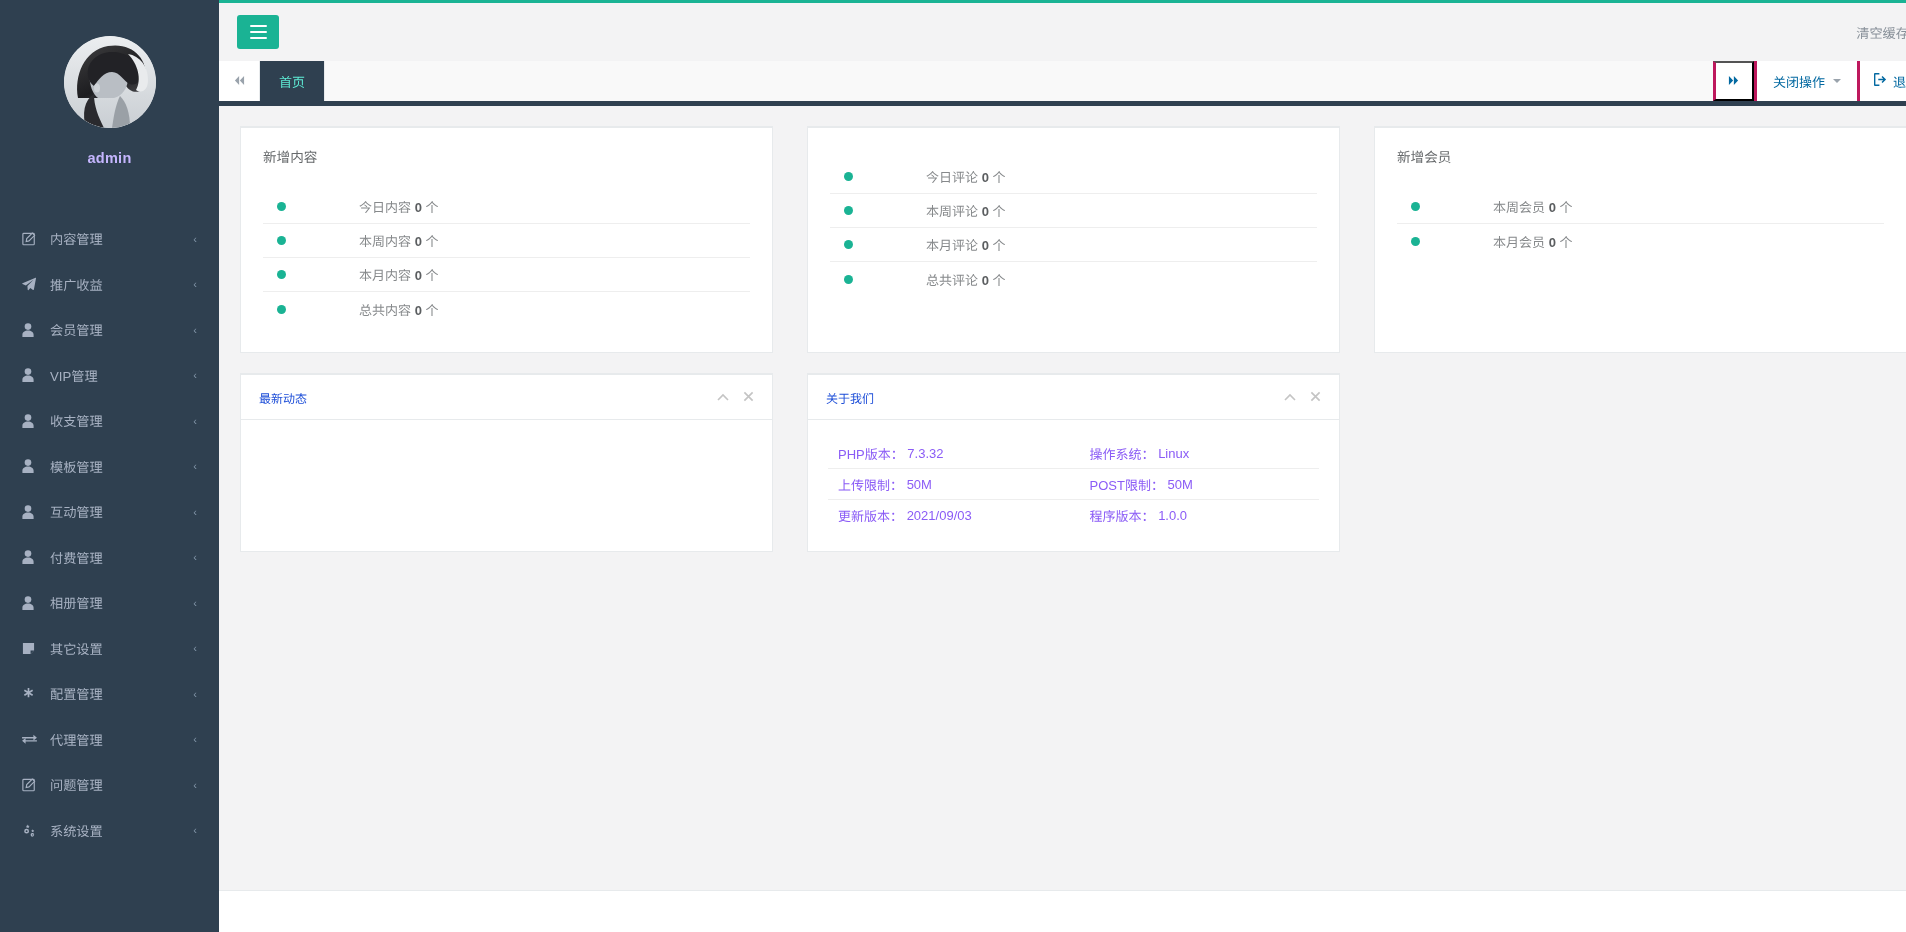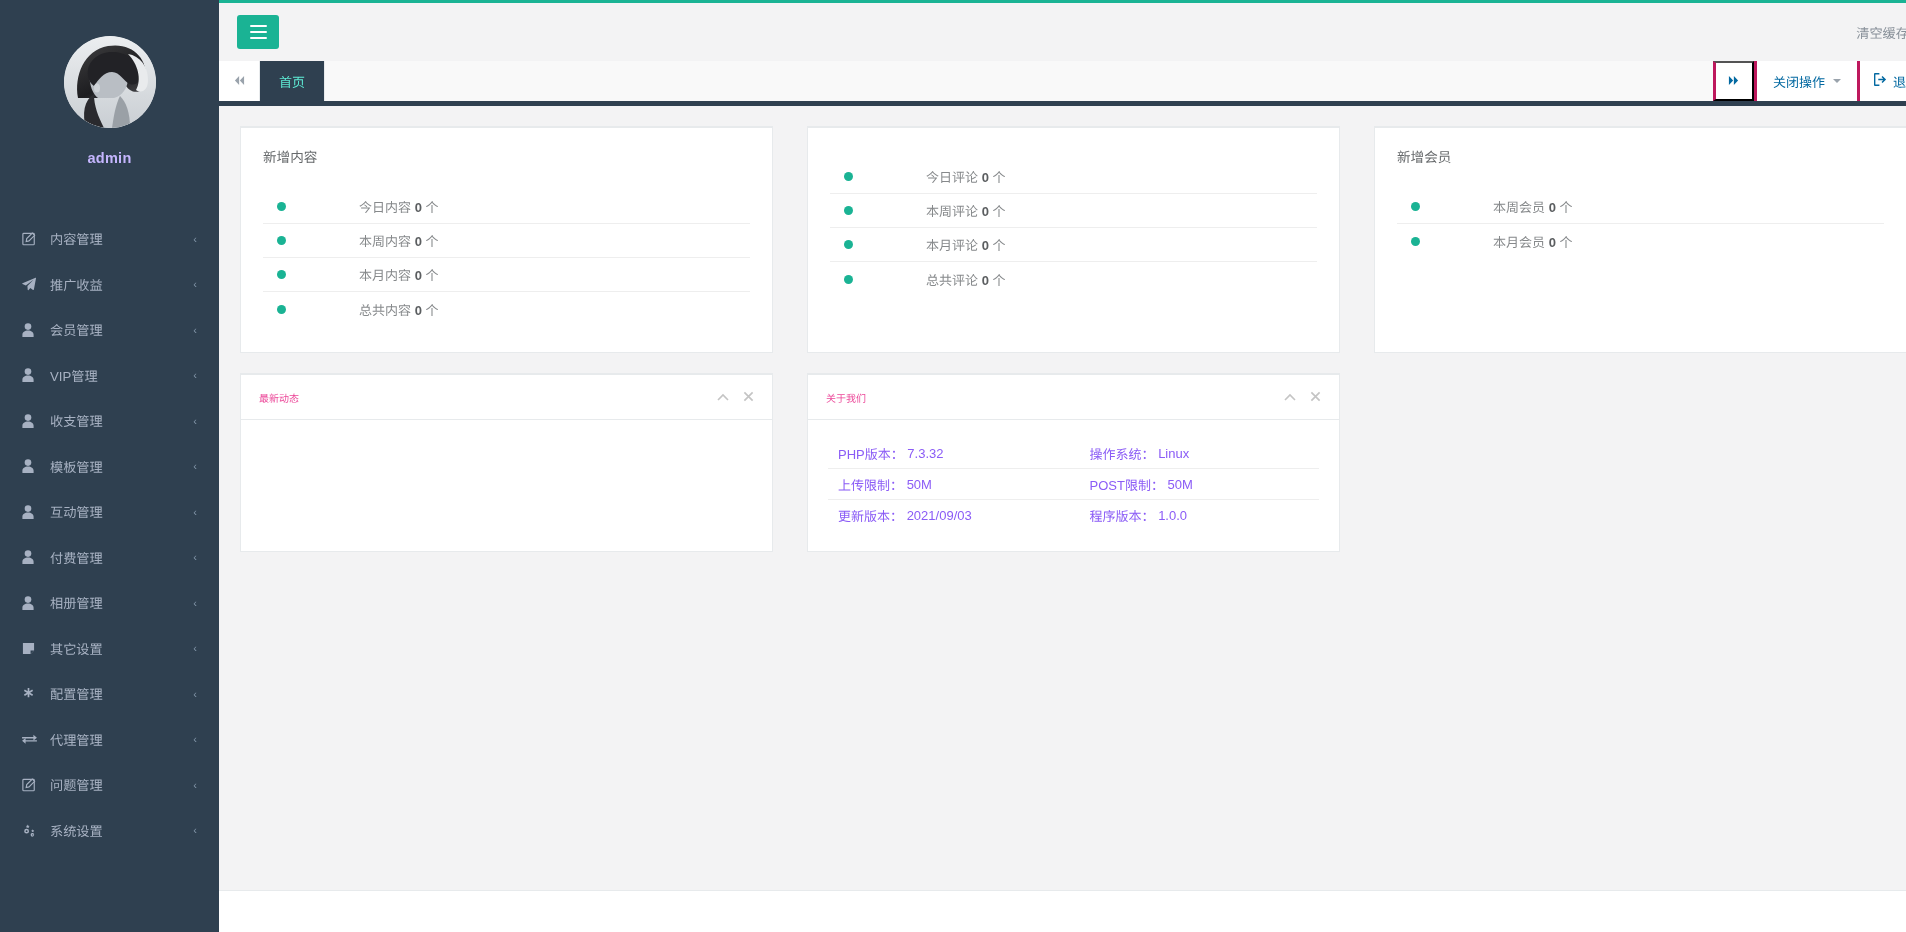--- a/index.html
+++ b/index.html
@@ -138,21 +138,21 @@
   }
   .stat-text b { color: #5b5e60; font-weight: bold; }
 
   
   .ibox { width: 533px; }
   .ibox-title {
     height: 45px; padding: 0 18px 0 18px;
     display: flex; align-items: center; justify-content: space-between;
     border-bottom: 1px solid #e7eaec; background: #ffffff;
   }
-  .ibox-title h5 { font-size: 10px; font-weight: normal; color: #ec4899; }
+  .ibox-title h5 { font-size: 12px; font-weight: normal; color: #1d4ed8; }
   .ibox-tools { display: flex; align-items: center; gap: 14px; color: #c4c4c4; }
   .ibox-tools span { cursor: pointer; font-size: 13px; line-height: 1; }
   .ibox-content { padding: 18px 20px 20px; background: #ffffff; }
   .ibox-content.empty { height: 33px; padding: 0; }
 
   .about-grid { display: flex; }
   .about-col { flex: 1; }
   .about-row {
     height: 31px; display: flex; align-items: center;
     border-bottom: 1px solid #eeeeee;

